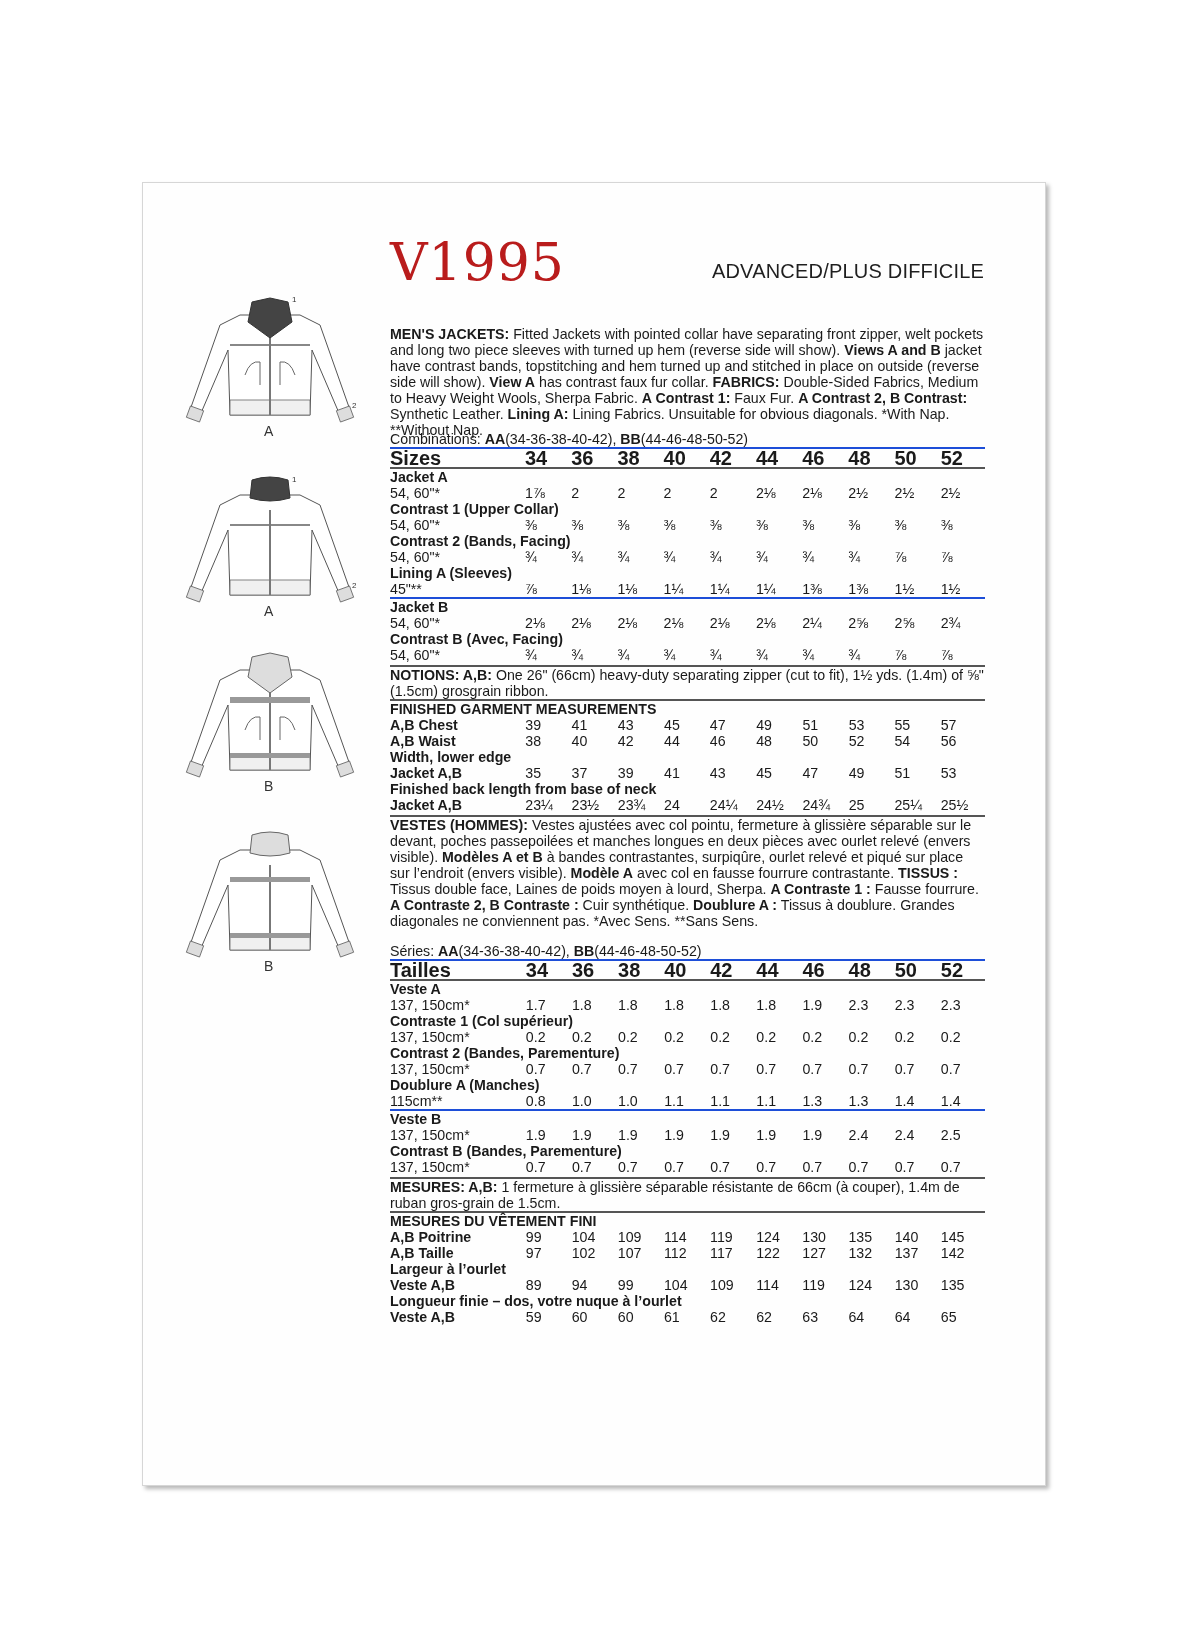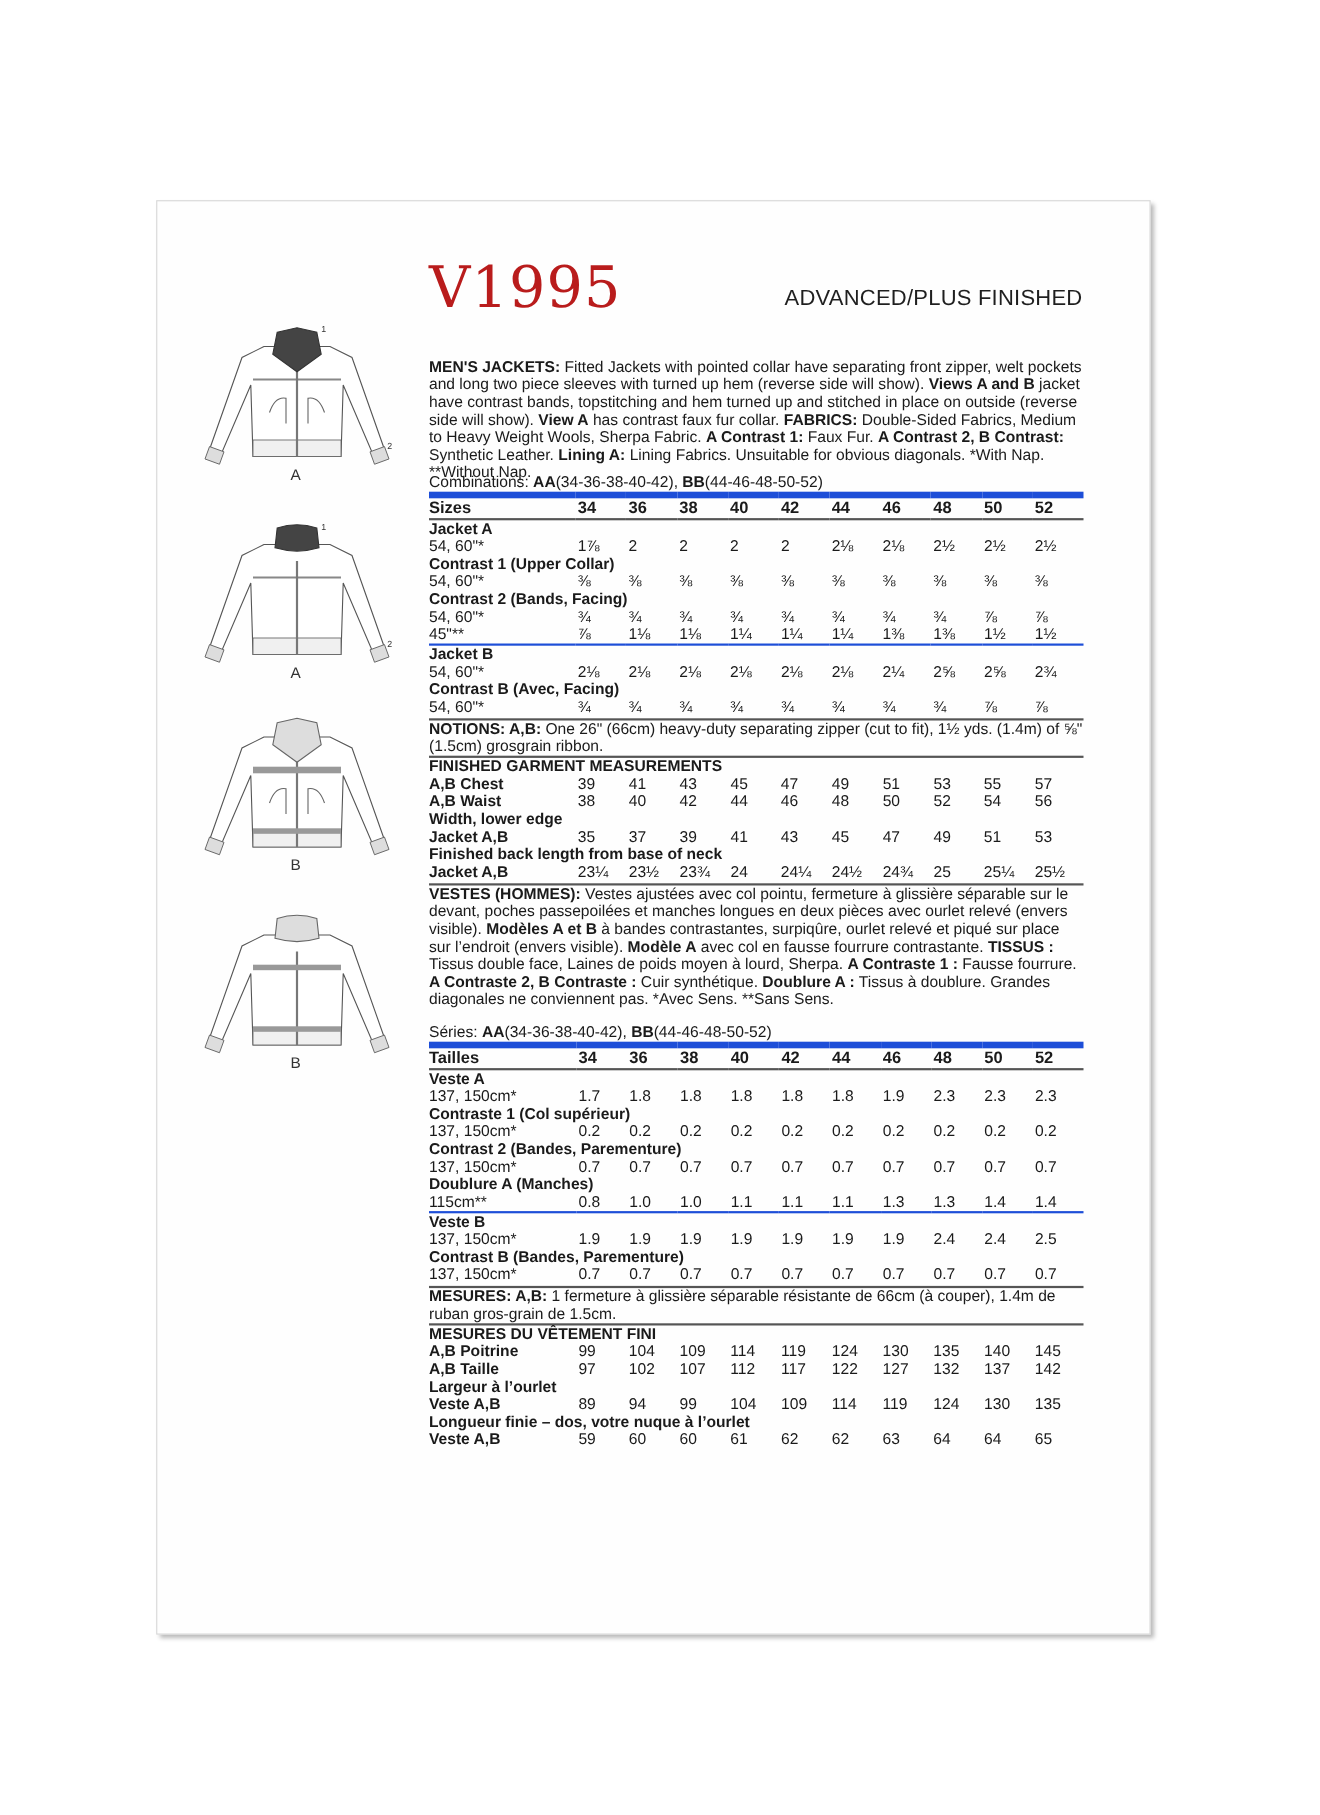--- a/index.html
+++ b/index.html
@@ -20,34 +20,34 @@
     position: absolute; right: 216px; top: 260px; font-size: 20px; color: #1f1f1f; letter-spacing: 0.2px;
   }
   .content { position: absolute; left: 390px; width: 595px; font-size: 14.2px; line-height: 16px; }
   .desc { top: 302px; margin-top: 24px; }
   .desc b, .notions b, .combos b { font-weight: bold; }
   .combos { top: 431px; }
   table.yard { border-collapse: collapse; width: 595px; font-size: 14.2px; line-height: 16px; }
   table.yard td { padding: 0; white-space: nowrap; }
   table.yard td.lab { width: 136px; }
   table.yard td.num { width: 45px; text-align: left; padding-left: 2px; }
-  tr.hdr td { font-weight: bold; font-size: 15px; border-top: 6px solid #1d4ed8; border-bottom: 2px solid #555; padding: 1px 0; }
+  tr.hdr td { font-weight: bold; font-size: 20px; border-top: 2px solid #1d4ed8; border-bottom: 2px solid #555; padding: 1px 0; }
   tr.sec td { font-weight: bold; }
   tr.divider td { border-top: 2px solid #1d4ed8; }
   .bold { font-weight: bold; }
   .rule { border-top: 2px solid #555; }
   .para { margin: 0; }
 </style>
 </head>
 <body>
 
 <div class="sheet"></div>
 
 <div class="pattern-number">V1995</div>
-<div class="difficulty">ADVANCED/PLUS FINISHED</div>
+<div class="difficulty">ADVANCED/PLUS DIFFICILE</div>
 
 <svg style="position:absolute;left:180px;top:290px" width="200" height="720">
   <defs>
     <g id="jacket">
       <path d="M60 25 L40 35 L10 120 L18 130 L48 60 L50 125 L130 125 L132 60 L162 130 L170 120 L140 35 L120 25 Z" fill="#fff" stroke="#555" stroke-width="1"></path>
       <rect x="50" y="110" width="80" height="15" fill="#f0f0f0" stroke="#666" stroke-width="0.8"></rect>
       <line x1="50" y1="55" x2="130" y2="55" stroke="#888" stroke-width="2"></line>
       <line x1="90" y1="40" x2="90" y2="125" stroke="#777" stroke-width="2"></line>
       <rect x="8" y="118" width="14" height="12" transform="rotate(20 15 124)" fill="#ddd" stroke="#666" stroke-width="0.8"></rect>
       <rect x="158" y="118" width="14" height="12" transform="rotate(-20 165 124)" fill="#ddd" stroke="#666" stroke-width="0.8"></rect>
@@ -151,20 +151,23 @@
           <td class="num">¾</td>
           <td class="num">¾</td>
           <td class="num">¾</td>
           <td class="num">¾</td>
           <td class="num">¾</td>
           <td class="num">¾</td>
           <td class="num">¾</td>
           <td class="num">⅞</td>
           <td class="num">⅞</td>
         </tr>
+        <tr class="sec">
+          <td colspan="11">Lining A (Sleeves)</td>
+        </tr>
         <tr>
           <td class="lab">45"**</td>
           <td class="num">⅞</td>
           <td class="num">1⅛</td>
           <td class="num">1⅛</td>
           <td class="num">1¼</td>
           <td class="num">1¼</td>
           <td class="num">1¼</td>
           <td class="num">1⅜</td>
           <td class="num">1⅜</td>

